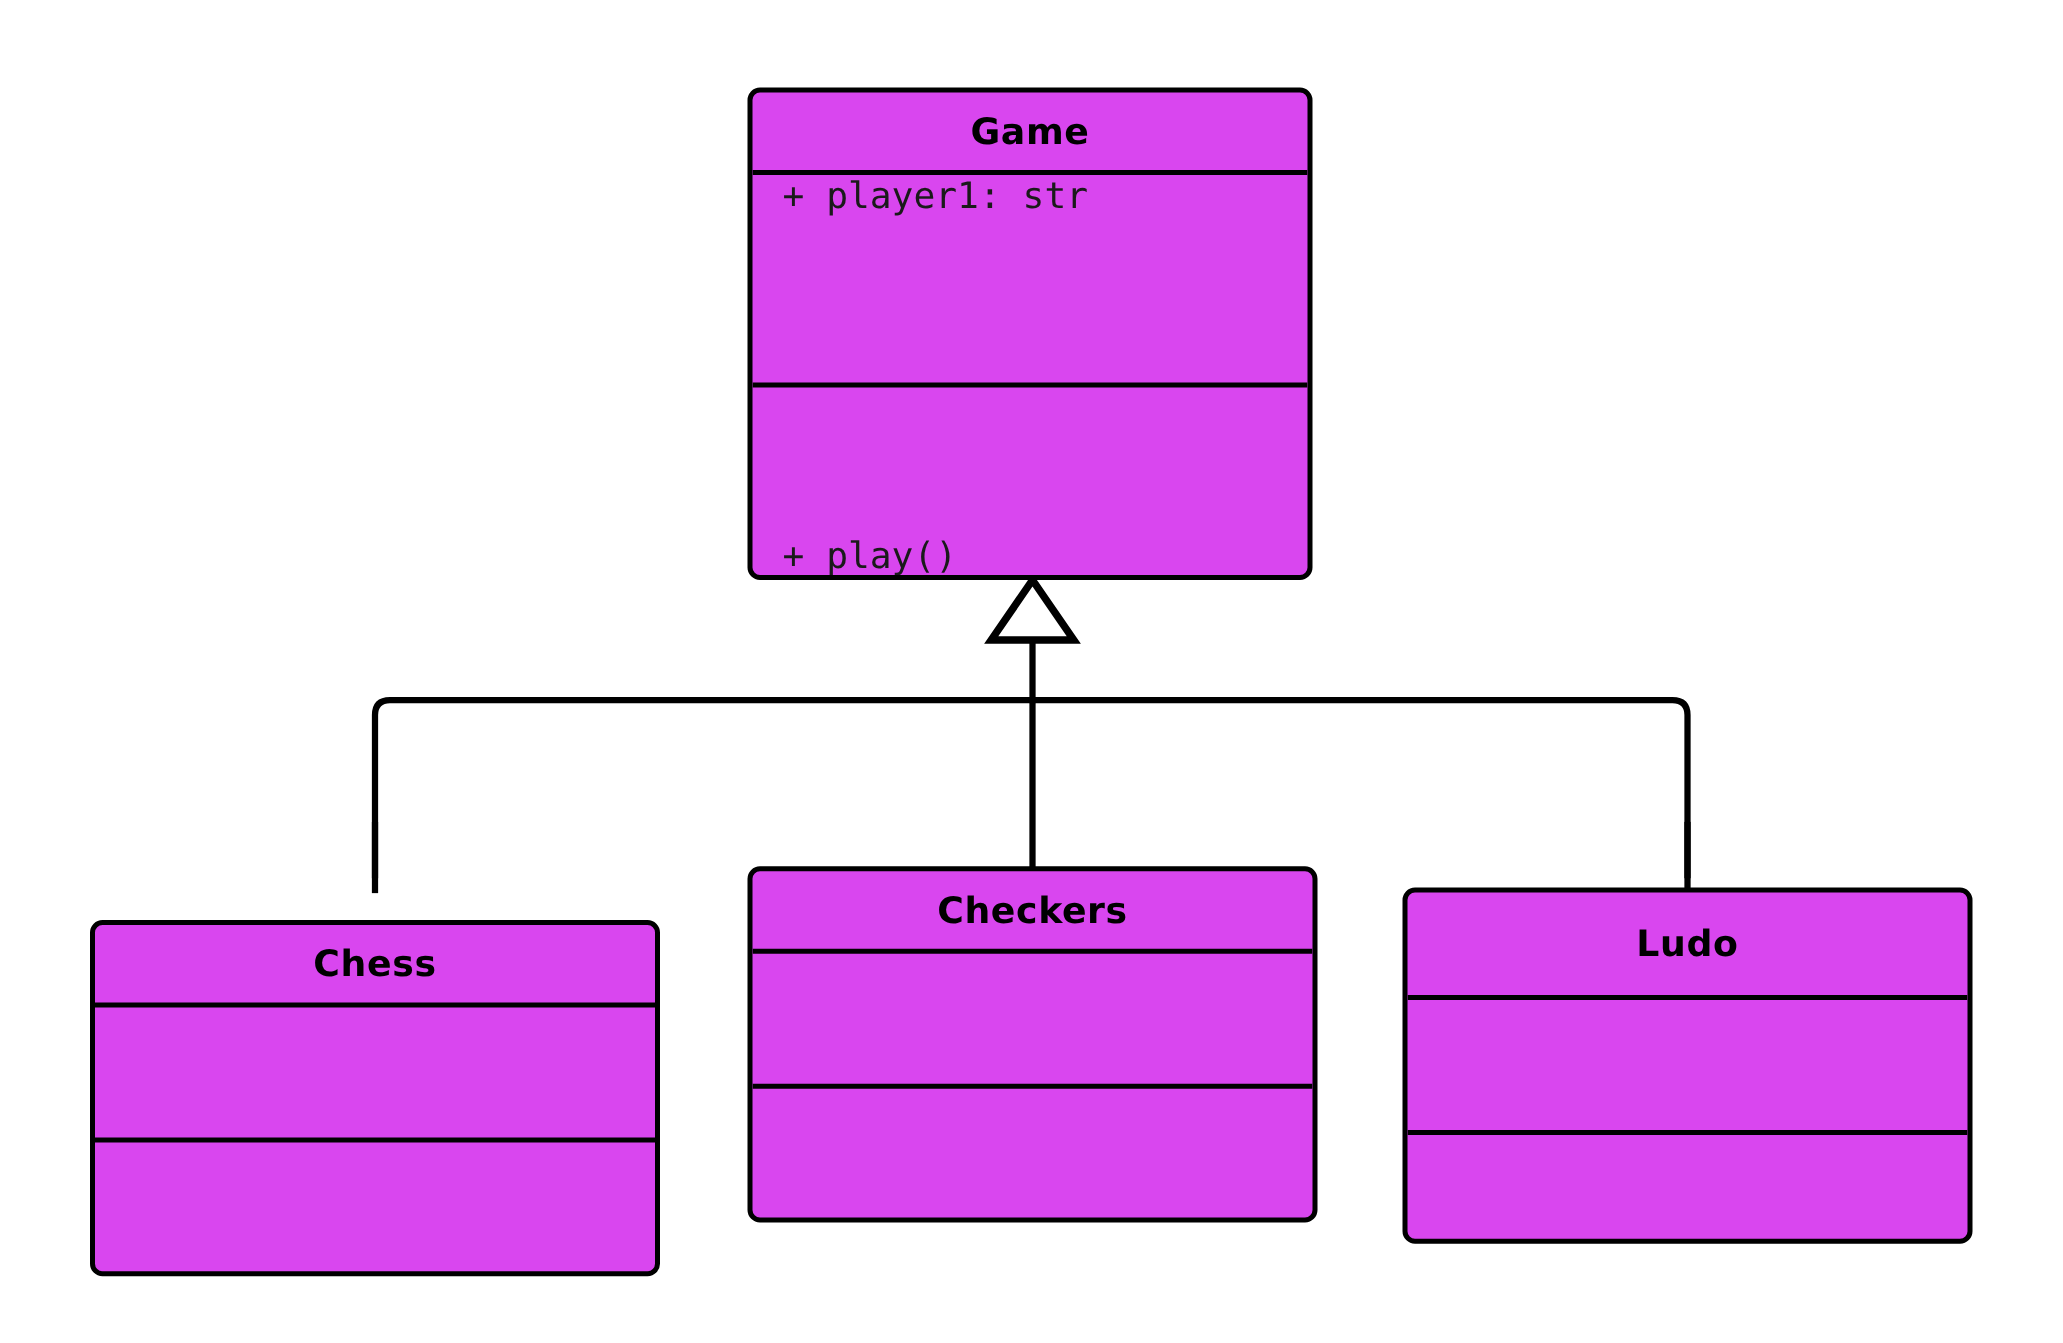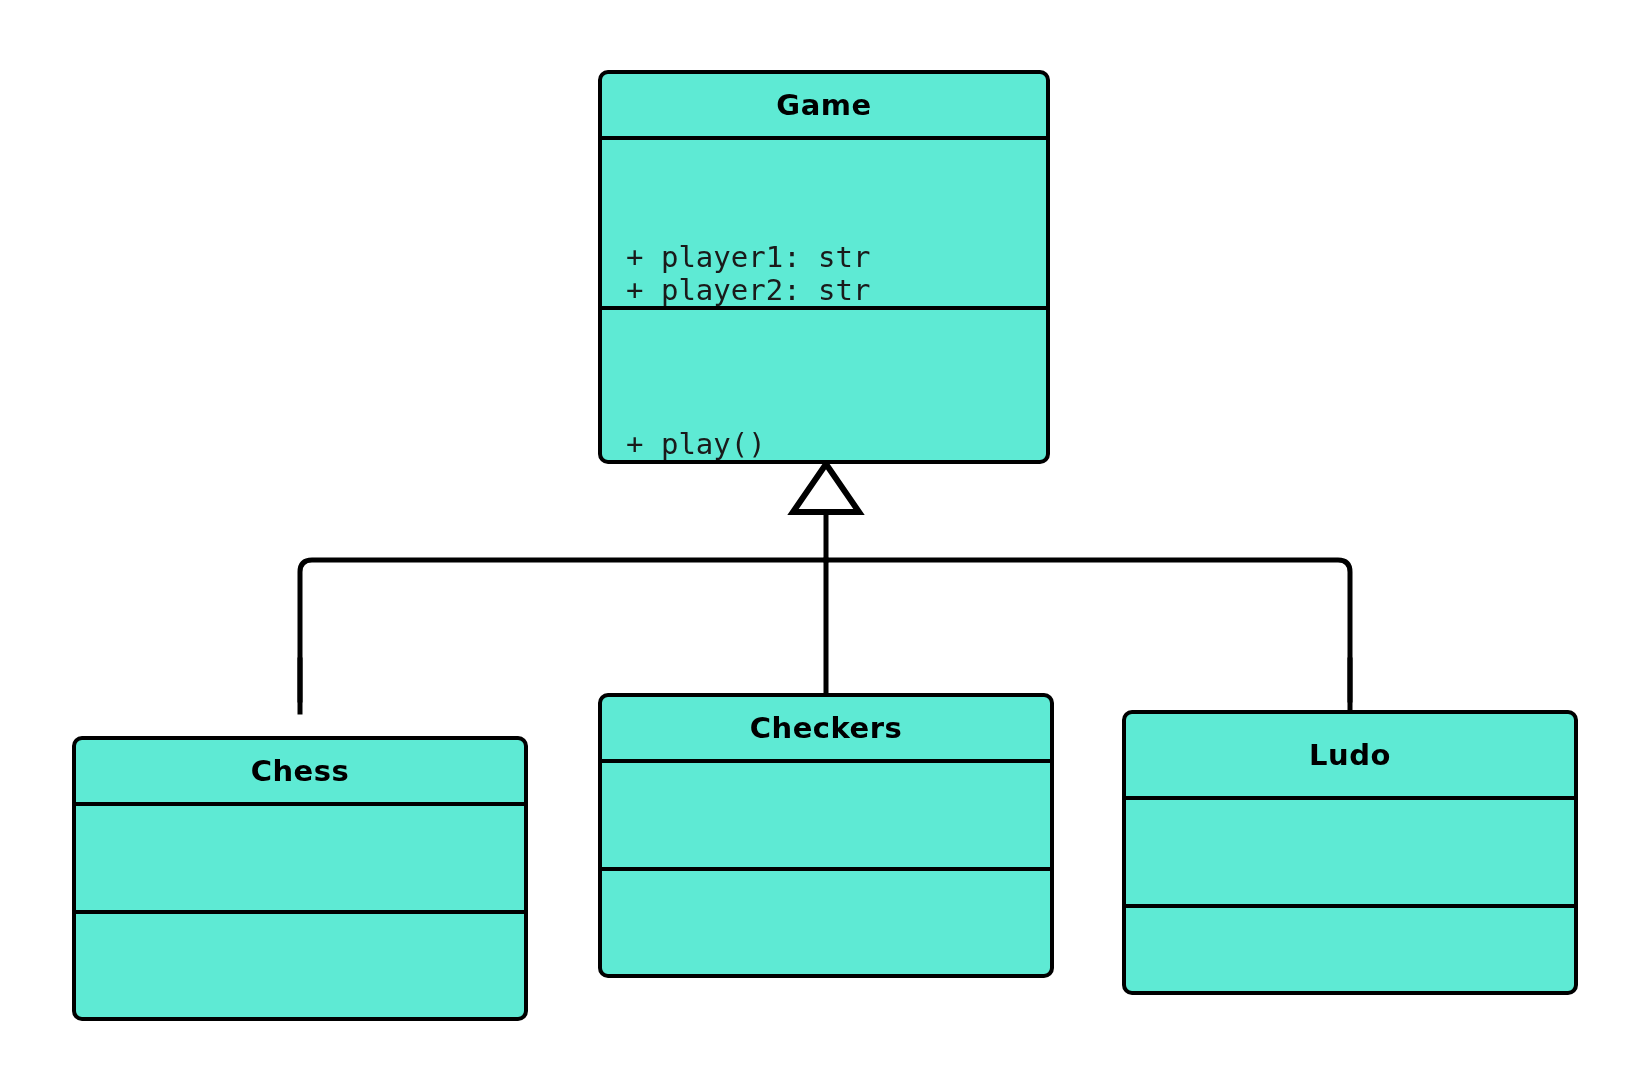--- a/index.html
+++ b/index.html
@@ -13,38 +13,38 @@
     height: 1074px;
     background: #ffffff;
     overflow: hidden;
     font-family: "DejaVu Sans", sans-serif;
   }
   .uml-class {
     position: absolute;
     box-sizing: border-box;
     border: 4px solid #000000;
     border-radius: 10px;
-    background: #5eead4;
+    background: #d946ef;
     overflow: hidden;
   }
   .compartment {
     box-sizing: border-box;
     position: relative;
   }
   .compartment.title-compartment {
     display: flex;
     align-items: center;
     justify-content: center;
     border-bottom: 4px solid #000000;
   }
   .compartment.attrs-compartment {
     border-bottom: 4px solid #000000;
     display: flex;
     flex-direction: column;
-    justify-content: flex-end;
+    justify-content: space-between;
   }
   .compartment.ops-compartment {
     display: flex;
     flex-direction: column;
     justify-content: flex-end;
   }
   .class-title {
     font-family: "DejaVu Sans", sans-serif;
     font-weight: bold;
     font-size: 29px;
@@ -91,21 +91,20 @@
 
     <polygon points="826,464 859,512 793,512" fill="#ffffff" stroke="#000000" stroke-width="6" stroke-linejoin="miter"></polygon>
   </svg>
 
   <div class="uml-class" style="left:598px; top:70px; width:452px; height:394px;">
     <div class="compartment title-compartment" style="height:66px;">
       <span class="class-title">Game</span>
     </div>
     <div class="compartment attrs-compartment" style="height:170px;">
       <div class="member-line">+ player1: str</div>
-      <div class="member-line">+ player2: str</div>
     </div>
     <div class="compartment ops-compartment" style="height:150px;">
       <div class="member-line">+ play()</div>
     </div>
   </div>
 
   <div class="uml-class" style="left:72px; top:736px; width:456px; height:285px;">
     <div class="compartment title-compartment" style="height:66px;">
       <span class="class-title">Chess</span>
     </div>

